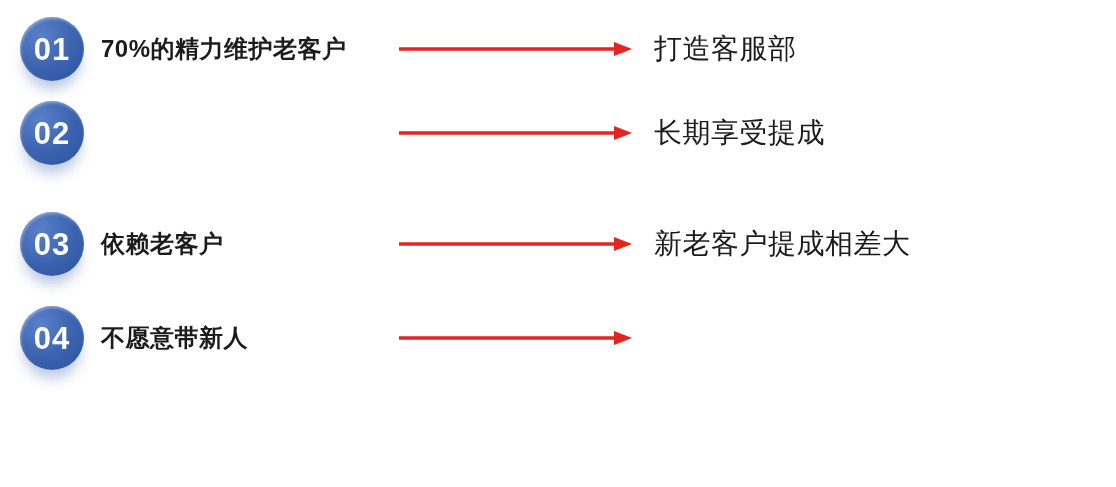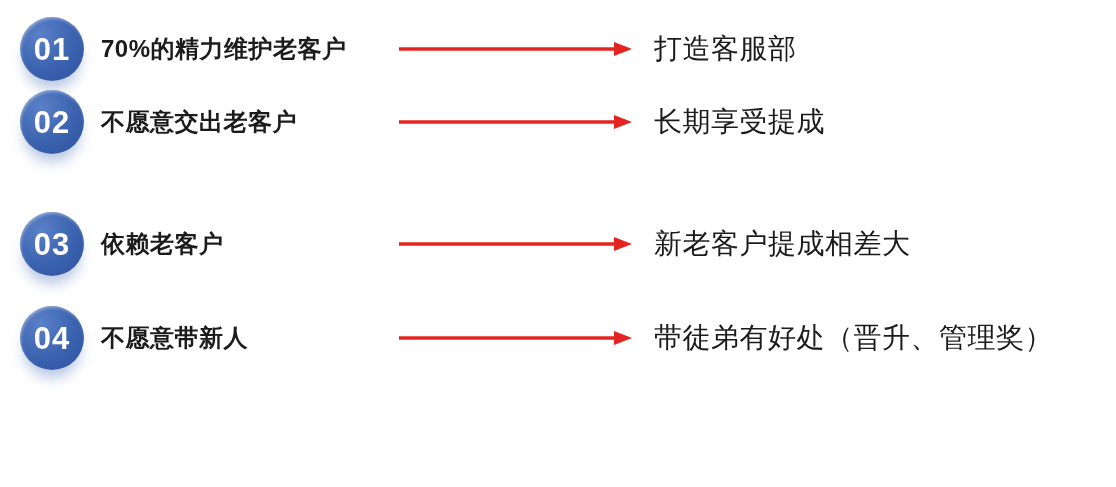--- a/index.html
+++ b/index.html
@@ -17,21 +17,21 @@
   }
   .row {
     position: absolute;
     left: 0;
     width: 1116px;
     height: 66px;
     display: flex;
     align-items: center;
   }
   .row-1 { top: 16px; }
-  .row-2 { top: 89px; }
+  .row-2 { top: 100px; }
   .row-3 { top: 211px; }
   .row-4 { top: 305px; text-align: center; }
   .row-5 { top: 407px; }
 
   .badge {
     position: absolute;
     left: 20px;
     top: 1px;
     width: 64px;
     height: 64px;
@@ -100,21 +100,20 @@
       <line x1="1" y1="11" x2="217" y2="11" stroke="currentColor" stroke-width="3.4"></line>
       <polygon points="216,4 234,11 216,18" fill="currentColor"></polygon>
     </svg>
     <span class="solution">打造客服部</span>
   </div>
 
   <div class="row row-2">
     <div class="badge">
       <span class="badge-num">02</span>
     </div>
-    <span class="cause">不愿意交出老客户</span>
     <svg class="arrow" viewBox="0 0 236 22" aria-hidden="true">
       <line x1="1" y1="11" x2="217" y2="11" stroke="currentColor" stroke-width="3.4"></line>
       <polygon points="216,4 234,11 216,18" fill="currentColor"></polygon>
     </svg>
     <span class="solution">长期享受提成</span>
   </div>
 
   <div class="row row-3">
     <div class="badge">
       <span class="badge-num">03</span>
@@ -129,17 +128,16 @@
 
   <div class="row row-4">
     <div class="badge">
       <span class="badge-num">04</span>
     </div>
     <span class="cause">不愿意带新人</span>
     <svg class="arrow" viewBox="0 0 236 22" aria-hidden="true">
       <line x1="1" y1="11" x2="217" y2="11" stroke="currentColor" stroke-width="3.4"></line>
       <polygon points="216,4 234,11 216,18" fill="currentColor"></polygon>
     </svg>
-    <span class="solution">带徒弟有好处（晋升、管理奖）</span>
   </div>
 
 
 </div>
 
 </body></html>

